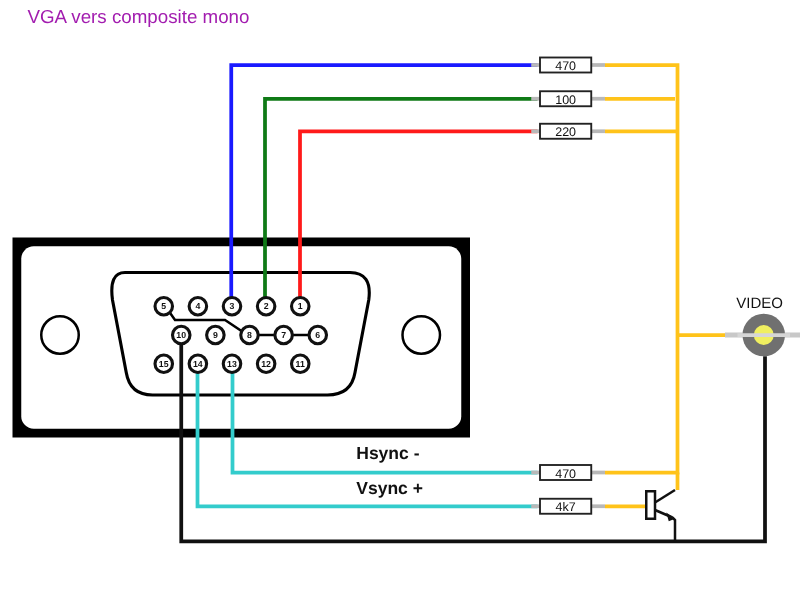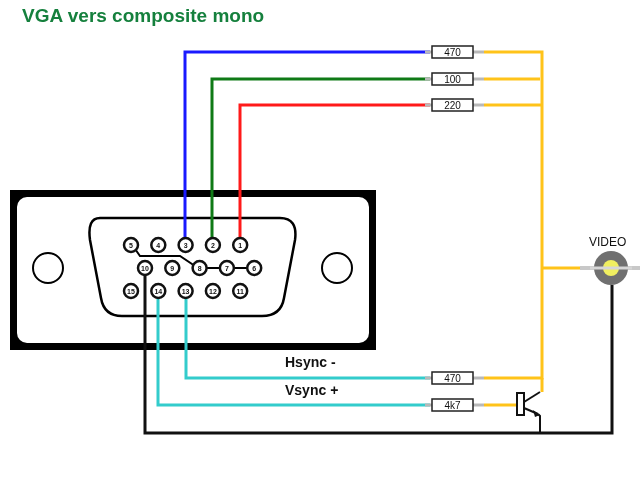--- a/index.html
+++ b/index.html
@@ -1,17 +1,17 @@
 <!DOCTYPE html>
 <html><head>
 <meta charset="utf-8">
 <style>
   html, body { margin: 0; padding: 0; background: #ffffff; }
   body { width: 640px; height: 480px; position: relative; overflow: hidden; font-family: "Liberation Sans", sans-serif; }
-  #title { position: absolute; left: 22px; top: 5px; font-size: 19px; font-weight: bold; color: #15803d; }
+  #title { position: absolute; left: 22px; top: 5px; font-size: 15px; font-weight: normal; color: #a21caf; }
   svg { position: absolute; left: 0; top: 0; }
   .pin-text { font-family: "Liberation Sans", sans-serif; font-size: 7px; font-weight: bold; fill: #111; }
   .res-text { font-family: "Liberation Sans", sans-serif; font-size: 10px; fill: #111; }
   .lbl-text { font-family: "Liberation Sans", sans-serif; font-size: 14px; font-weight: bold; fill: #111; }
   .video-text { font-family: "Liberation Sans", sans-serif; font-size: 12px; fill: #111; }
 </style>
 </head>
 <body>
 
 <div id="title">VGA vers composite mono</div>

